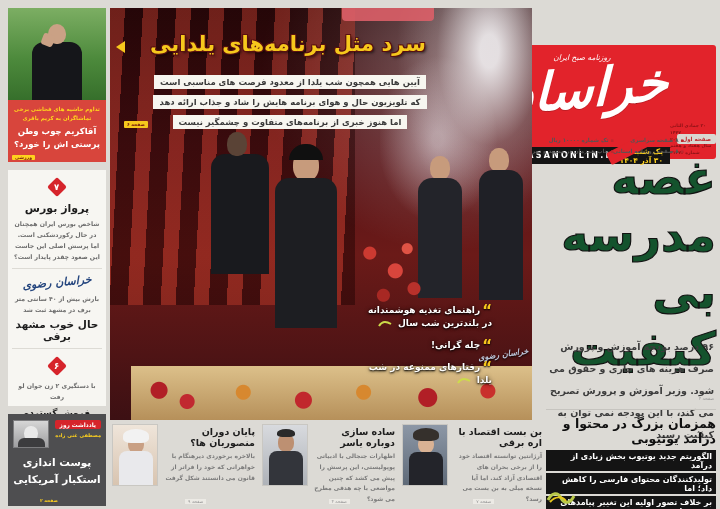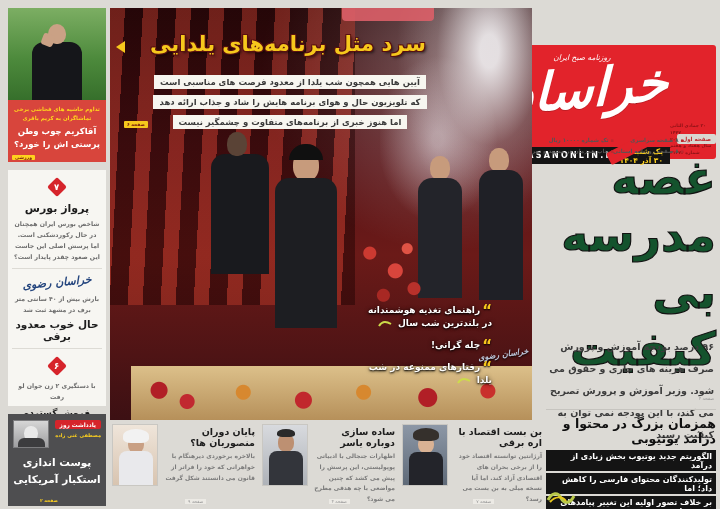--- a/index.html
+++ b/index.html
@@ -279,21 +279,21 @@
       <div class="diamond">
           <span>۷</span>
         </div>
       <div class="ls-title">پرواز بورس</div>
       <div class="ls-text">شاخص بورس ایران همچنان در حال رکوردشکنی است. اما پرسش اصلی این جاست این صعود چقدر پایدار است؟</div>
     </div>
     <div class="ls-sep"></div>
     <div class="ls-sec">
       <div class="ls-brand">خراسان رضوی</div>
       <div class="ls-kicker">بارش بیش از ۴۰ سانتی متر برف در مشهد ثبت شد</div>
-      <div class="ls-head">حال خوب معدود برفی</div>
+      <div class="ls-head">حال خوب مشهد برفی</div>
     </div>
     <div class="ls-sep"></div>
     <div class="ls-sec">
       <div class="diamond">
           <span>۶</span>
         </div>
       <div class="ls-kicker">با دستگیری ۲ زن جوان لو رفت</div>
       <div class="ls-head2">فروش گسترده سکه های تقلبی در بازار طلافروشان!</div>
     </div>
   </section>

